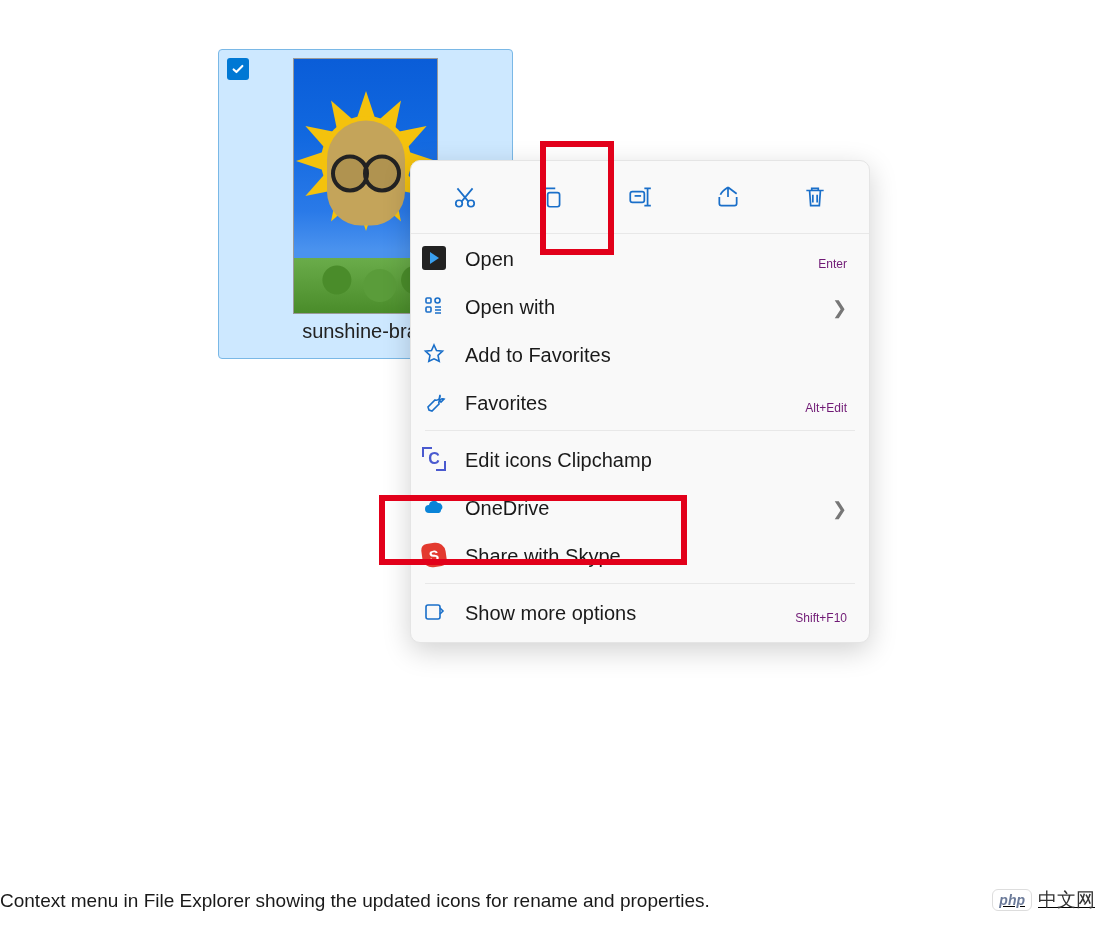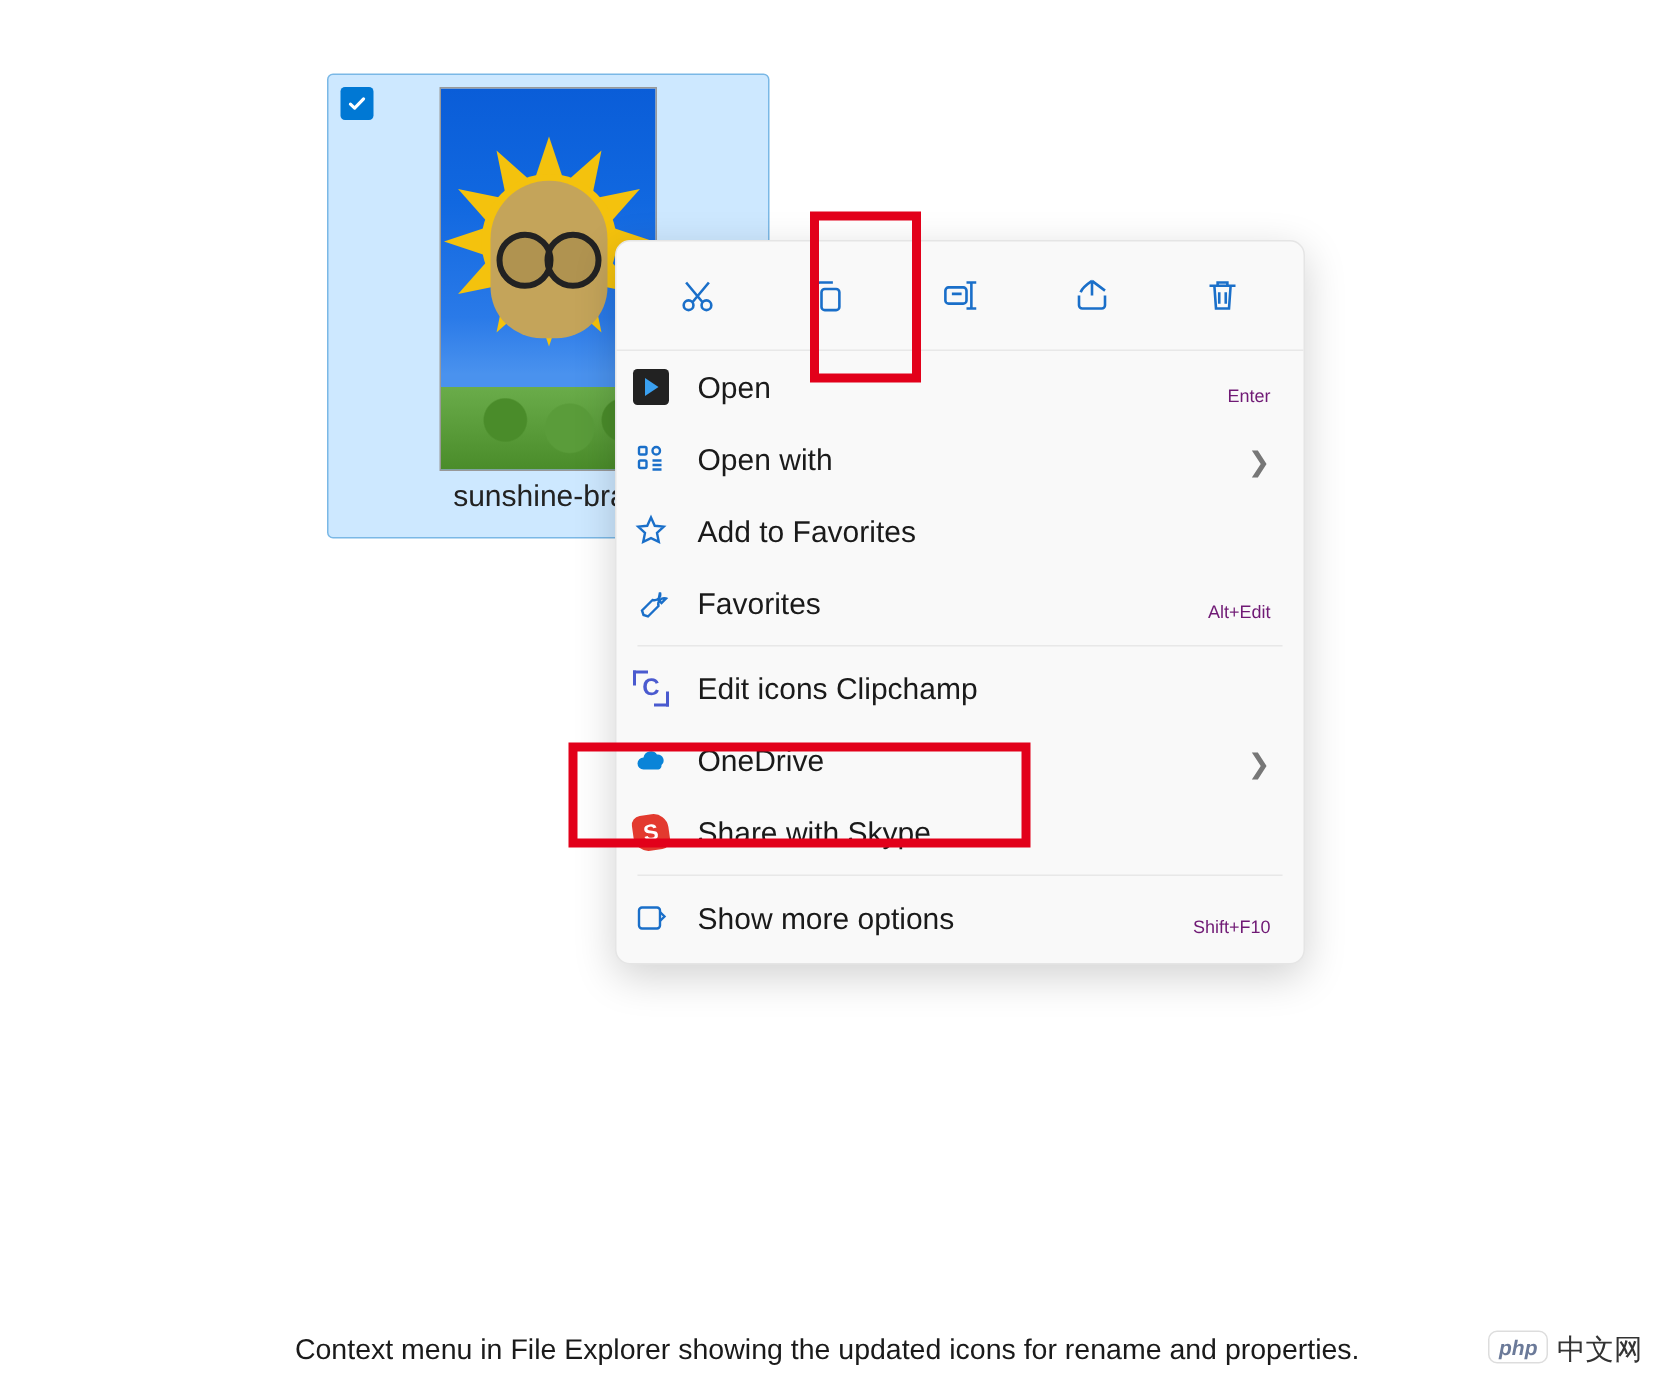--- a/index.html
+++ b/index.html
@@ -26,23 +26,23 @@
     .menu-item .mi-icon svg { width: 24px; height: 24px; }
     .menu-item .mi-label { flex: 1; }
     .menu-item .mi-shortcut { font-size: 12px; color: #701a75; }
     .menu-item .mi-chevron { color: #777; font-size: 18px; }
     .menu-sep { height: 1px; background: #e8e8e8; margin: 4px 14px; }
 
     .highlight-box { position: absolute; border: 6px solid #e2001a; pointer-events: none; z-index: 10; }
     .hl1 { top: 141px; left: 540px; width: 74px; height: 114px; }
     .hl2 { top: 495px; left: 379px; width: 308px; height: 70px; }
 
-    .caption { position: absolute; top: 890px; left: 0; right: 0; text-align: center; font-size: 19px; color: #1a1a1a; }
-
-    .watermark { position: absolute; bottom: 18px; right: 8px; display: flex; align-items: flex-start; gap: 6px; }
+    .caption { position: absolute; top: 890px; left: 0; right: 0; text-align: left; font-size: 19px; color: #1a1a1a; }
+
+    .watermark { position: absolute; bottom: 18px; right: 8px; display: flex; align-items: center; gap: 6px; text-decoration: underline; }
     .wm-badge { background: #fff; border: 1px solid #ddd; border-radius: 6px; padding: 2px 6px; color: #6b7a99; font-weight: bold; font-size: 14px; font-style: italic; }
     .wm-text { font-size: 19px; color: #333; }
 
     .onedrive-cloud { fill: #0a84d8; }
     .skype-badge { width: 24px; height: 24px; background: #e33a2f; border-radius: 6px 10px 6px 10px; display: flex; align-items: center; justify-content: center; transform: rotate(-8deg); color: #fff; font-weight: bold; font-size: 15px; }
     .clipchamp-sq { width: 24px; height: 24px; border-radius: 4px; display: flex; align-items: center; justify-content: center; color: #4a5acf; font-weight: bold; font-size: 16px; position: relative; }
     .clipchamp-sq::before, .clipchamp-sq::after { content:""; position:absolute; width:8px; height:8px; border:2px solid #4a5acf; }
     .clipchamp-sq::before { top:0; left:0; border-right:none; border-bottom:none; }
     .clipchamp-sq::after { bottom:0; right:0; border-left:none; border-top:none; }
     .open-app { width:24px; height:24px; background:#222; border-radius:3px; display:flex; align-items:center; justify-content:center; }

